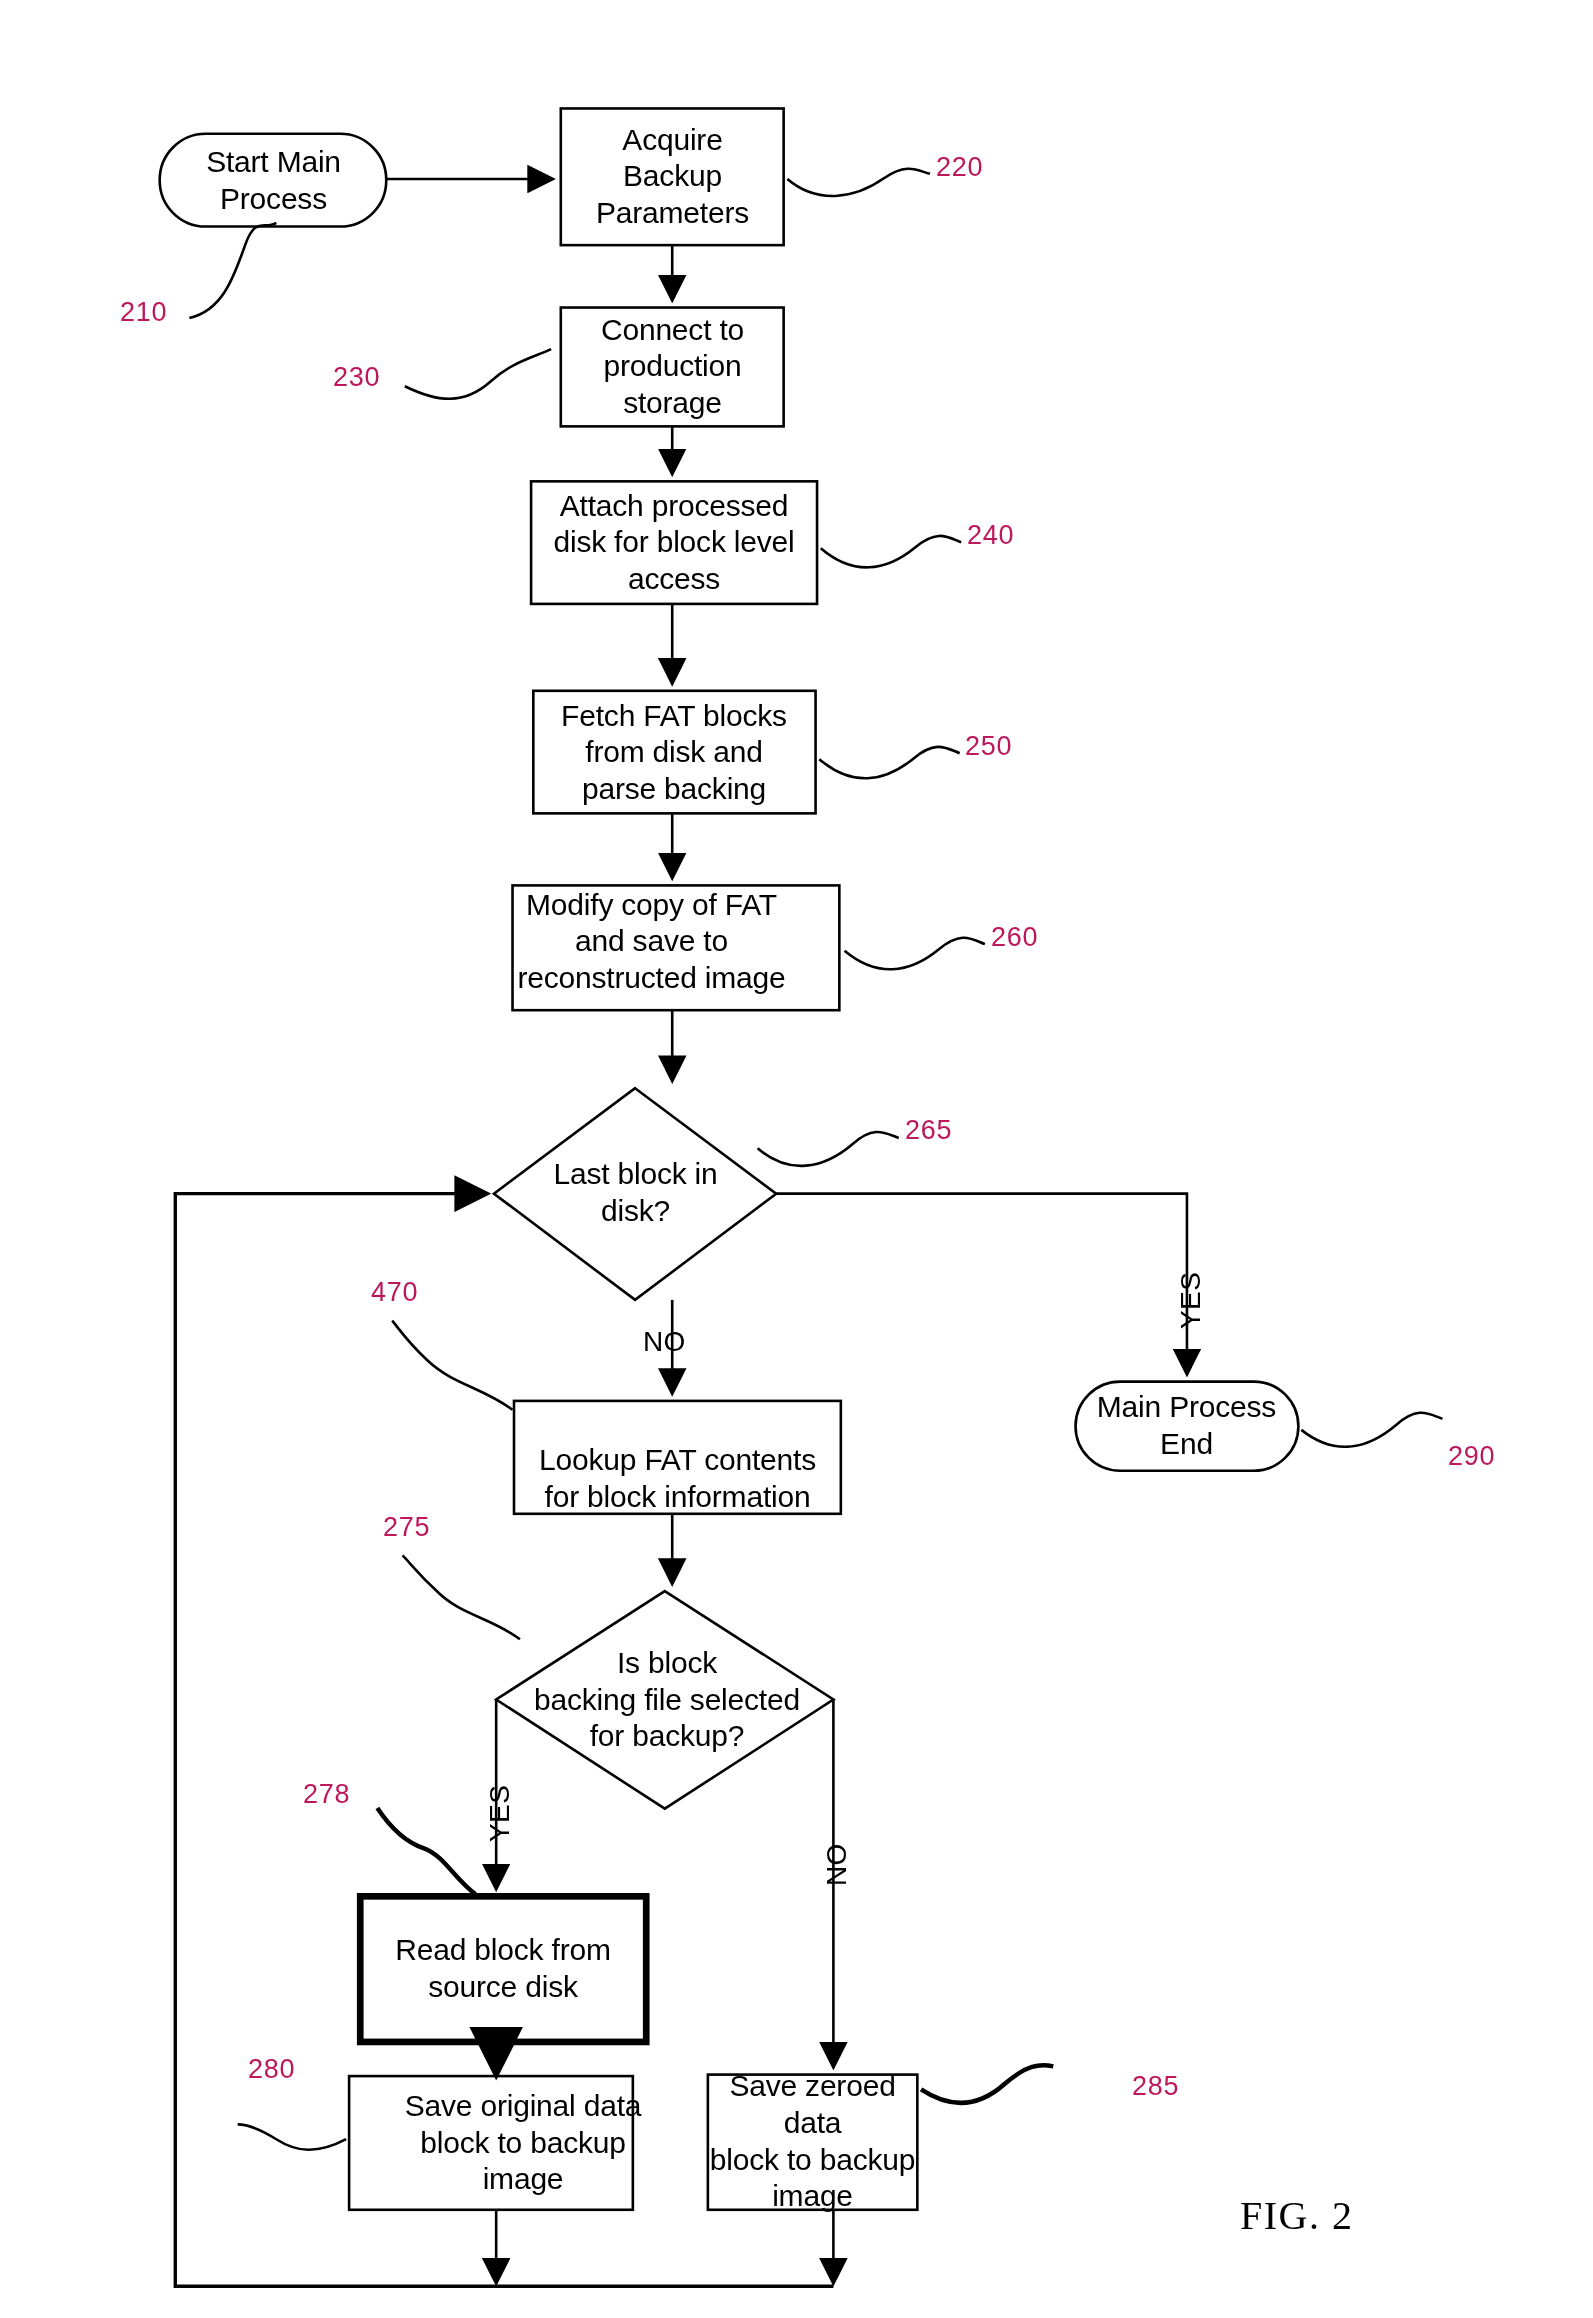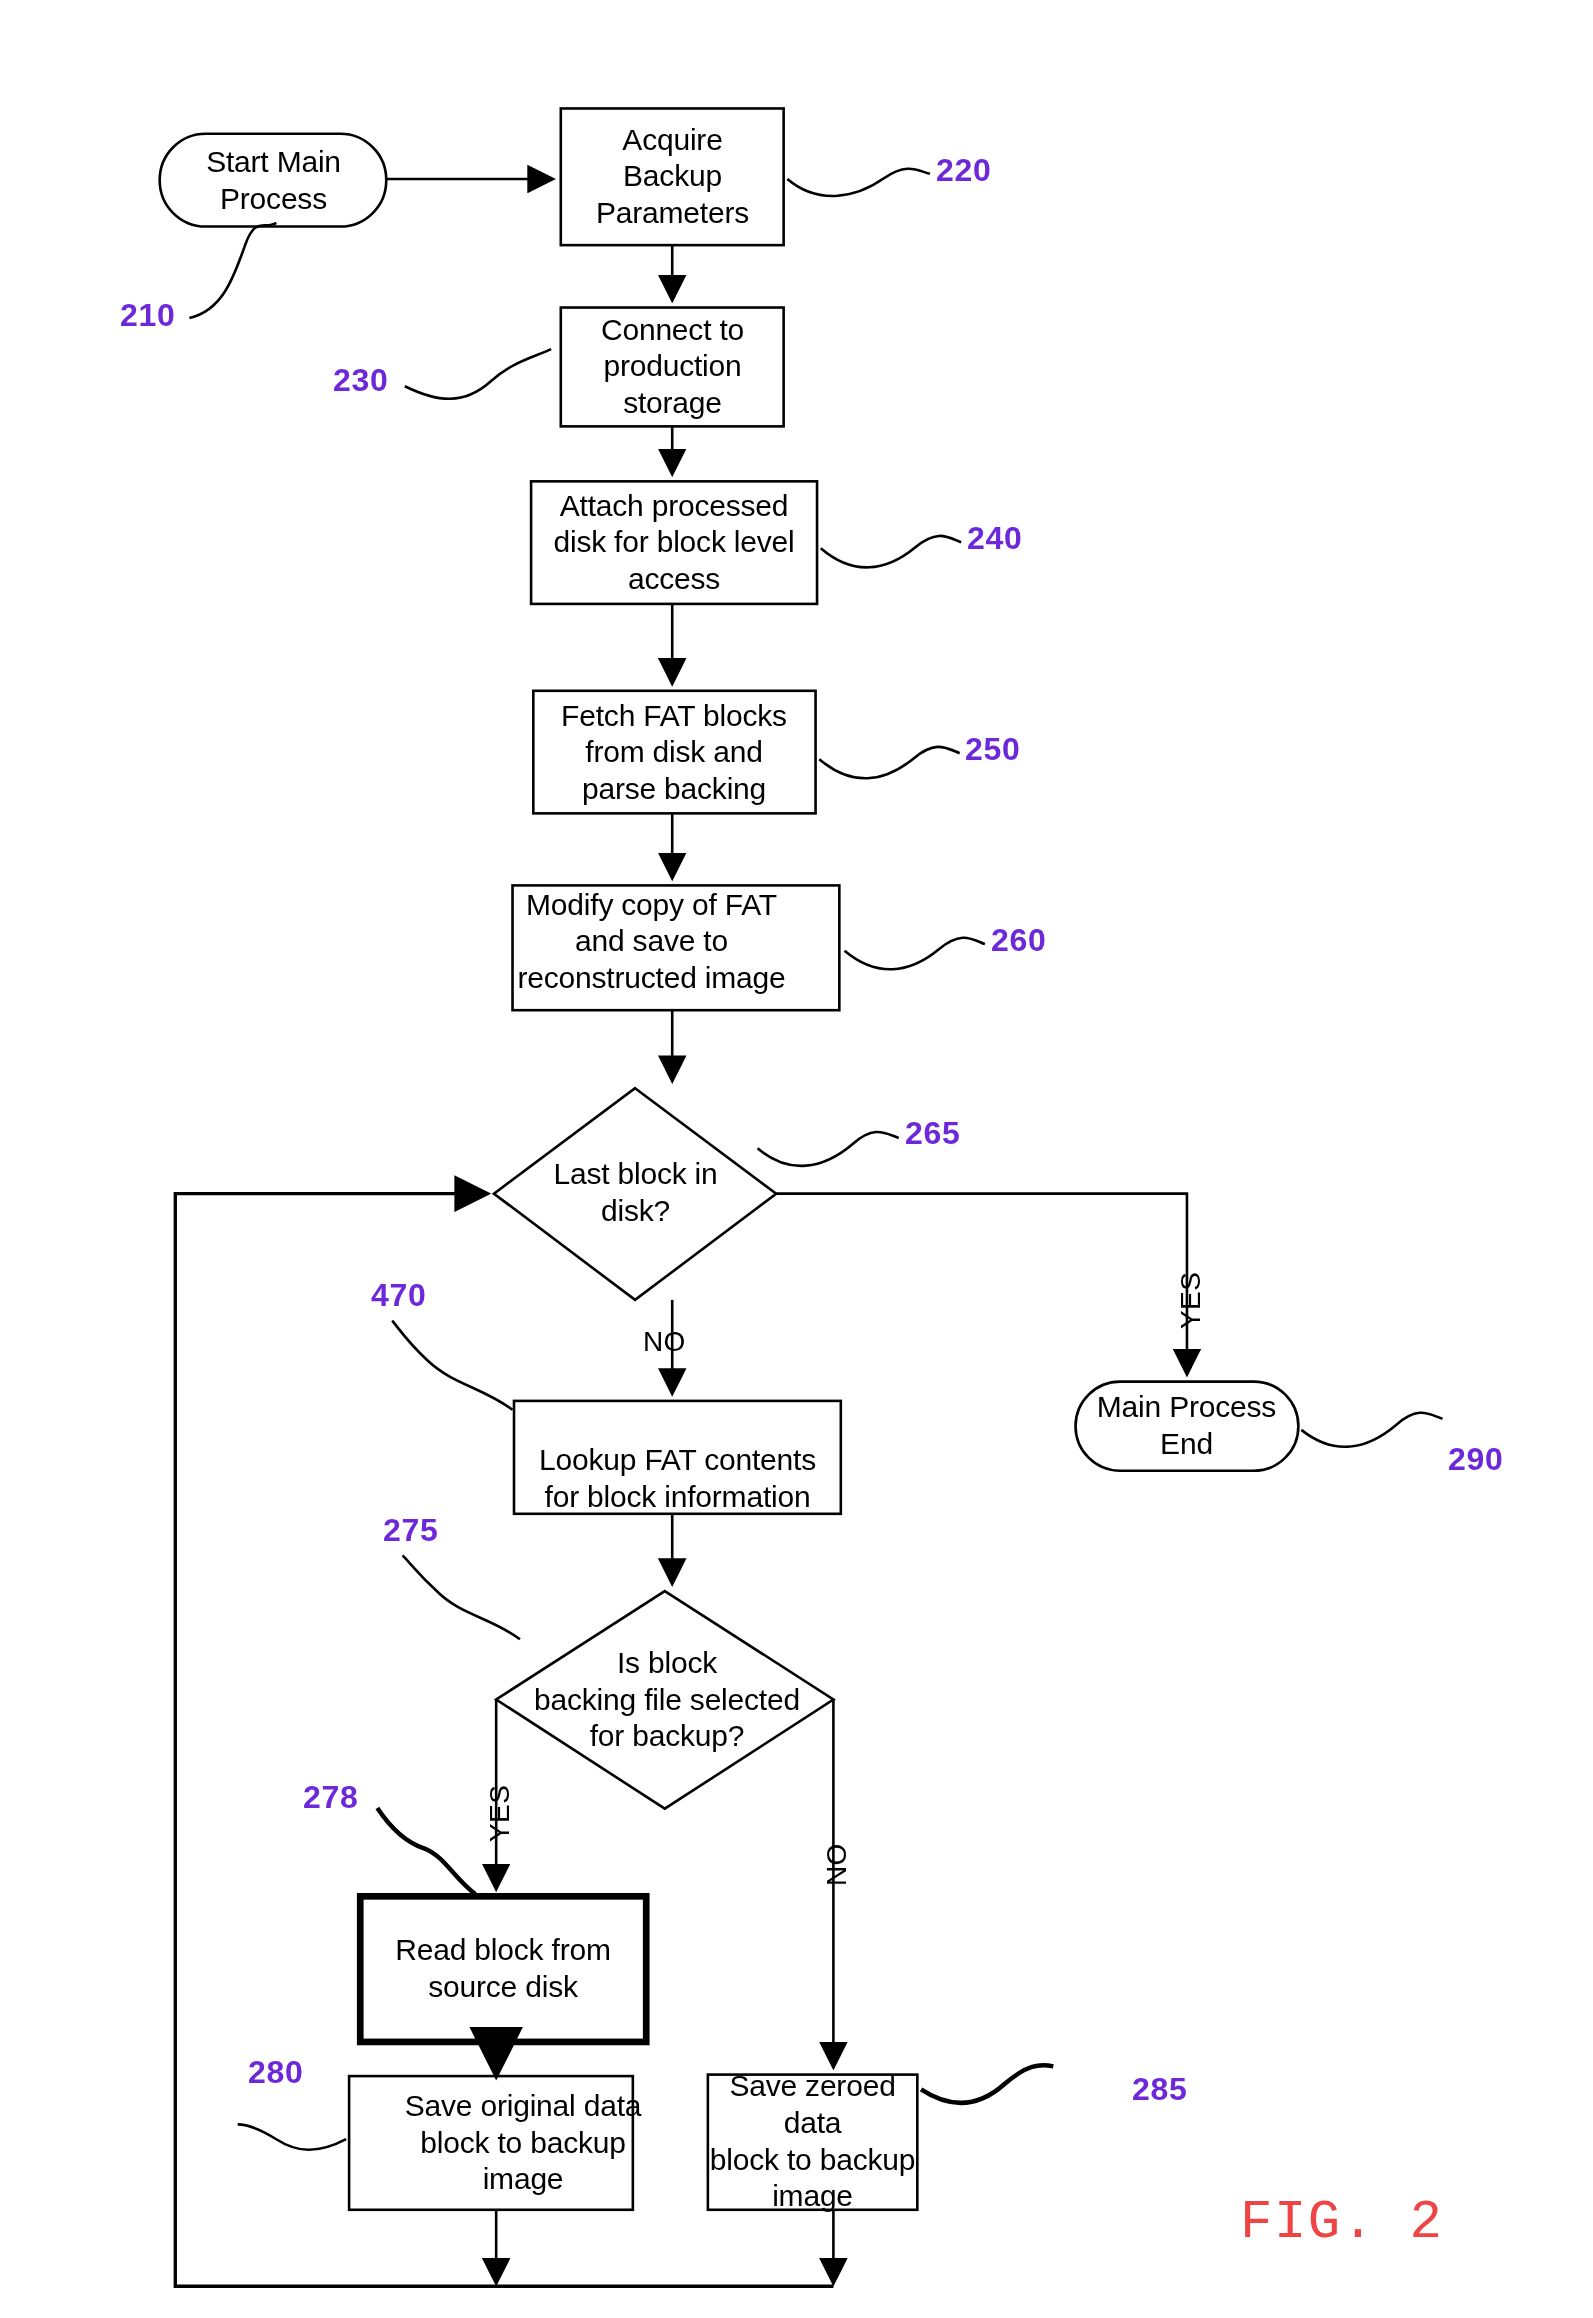--- a/index.html
+++ b/index.html
@@ -24,43 +24,42 @@
     color:#000;
     font-family:"Liberation Sans", sans-serif;
     font-size:30px;
     line-height:1.22;
     letter-spacing:-0.2px;
     white-space:pre-line;
     pointer-events:none;
   }
   .ref-num{
     position:absolute;
-    color:#6d28d9;
+    color:#be185d;
     font-family:"Liberation Sans", sans-serif;
-    font-size:32px;
+    font-size:27px;
     letter-spacing:0.7px;
-    font-weight:bold;
   }
   .edge-label{
     position:absolute;
     color:#000;
     font-family:"Liberation Sans", sans-serif;
     font-size:28px;
     letter-spacing:0.4px;
   }
   .edge-label.vert{
     transform-origin:left top;
     transform:rotate(-90deg);
     white-space:nowrap;
   }
   .fig-caption{
     position:absolute;
-    color:#ef4444;
-    font-family:Liberation Mono, monospace;
-    font-size:54px;
+    color:#000000;
+    font-family:Liberation Serif, serif;
+    font-size:40px;
     letter-spacing:1.5px;
   }
 </style>
 </head>
 <body>
 
 <div id="page">
 
   <svg id="svg-layer" viewBox="0 0 2146 3122" xmlns="http://www.w3.org/2000/svg">
     <defs>

